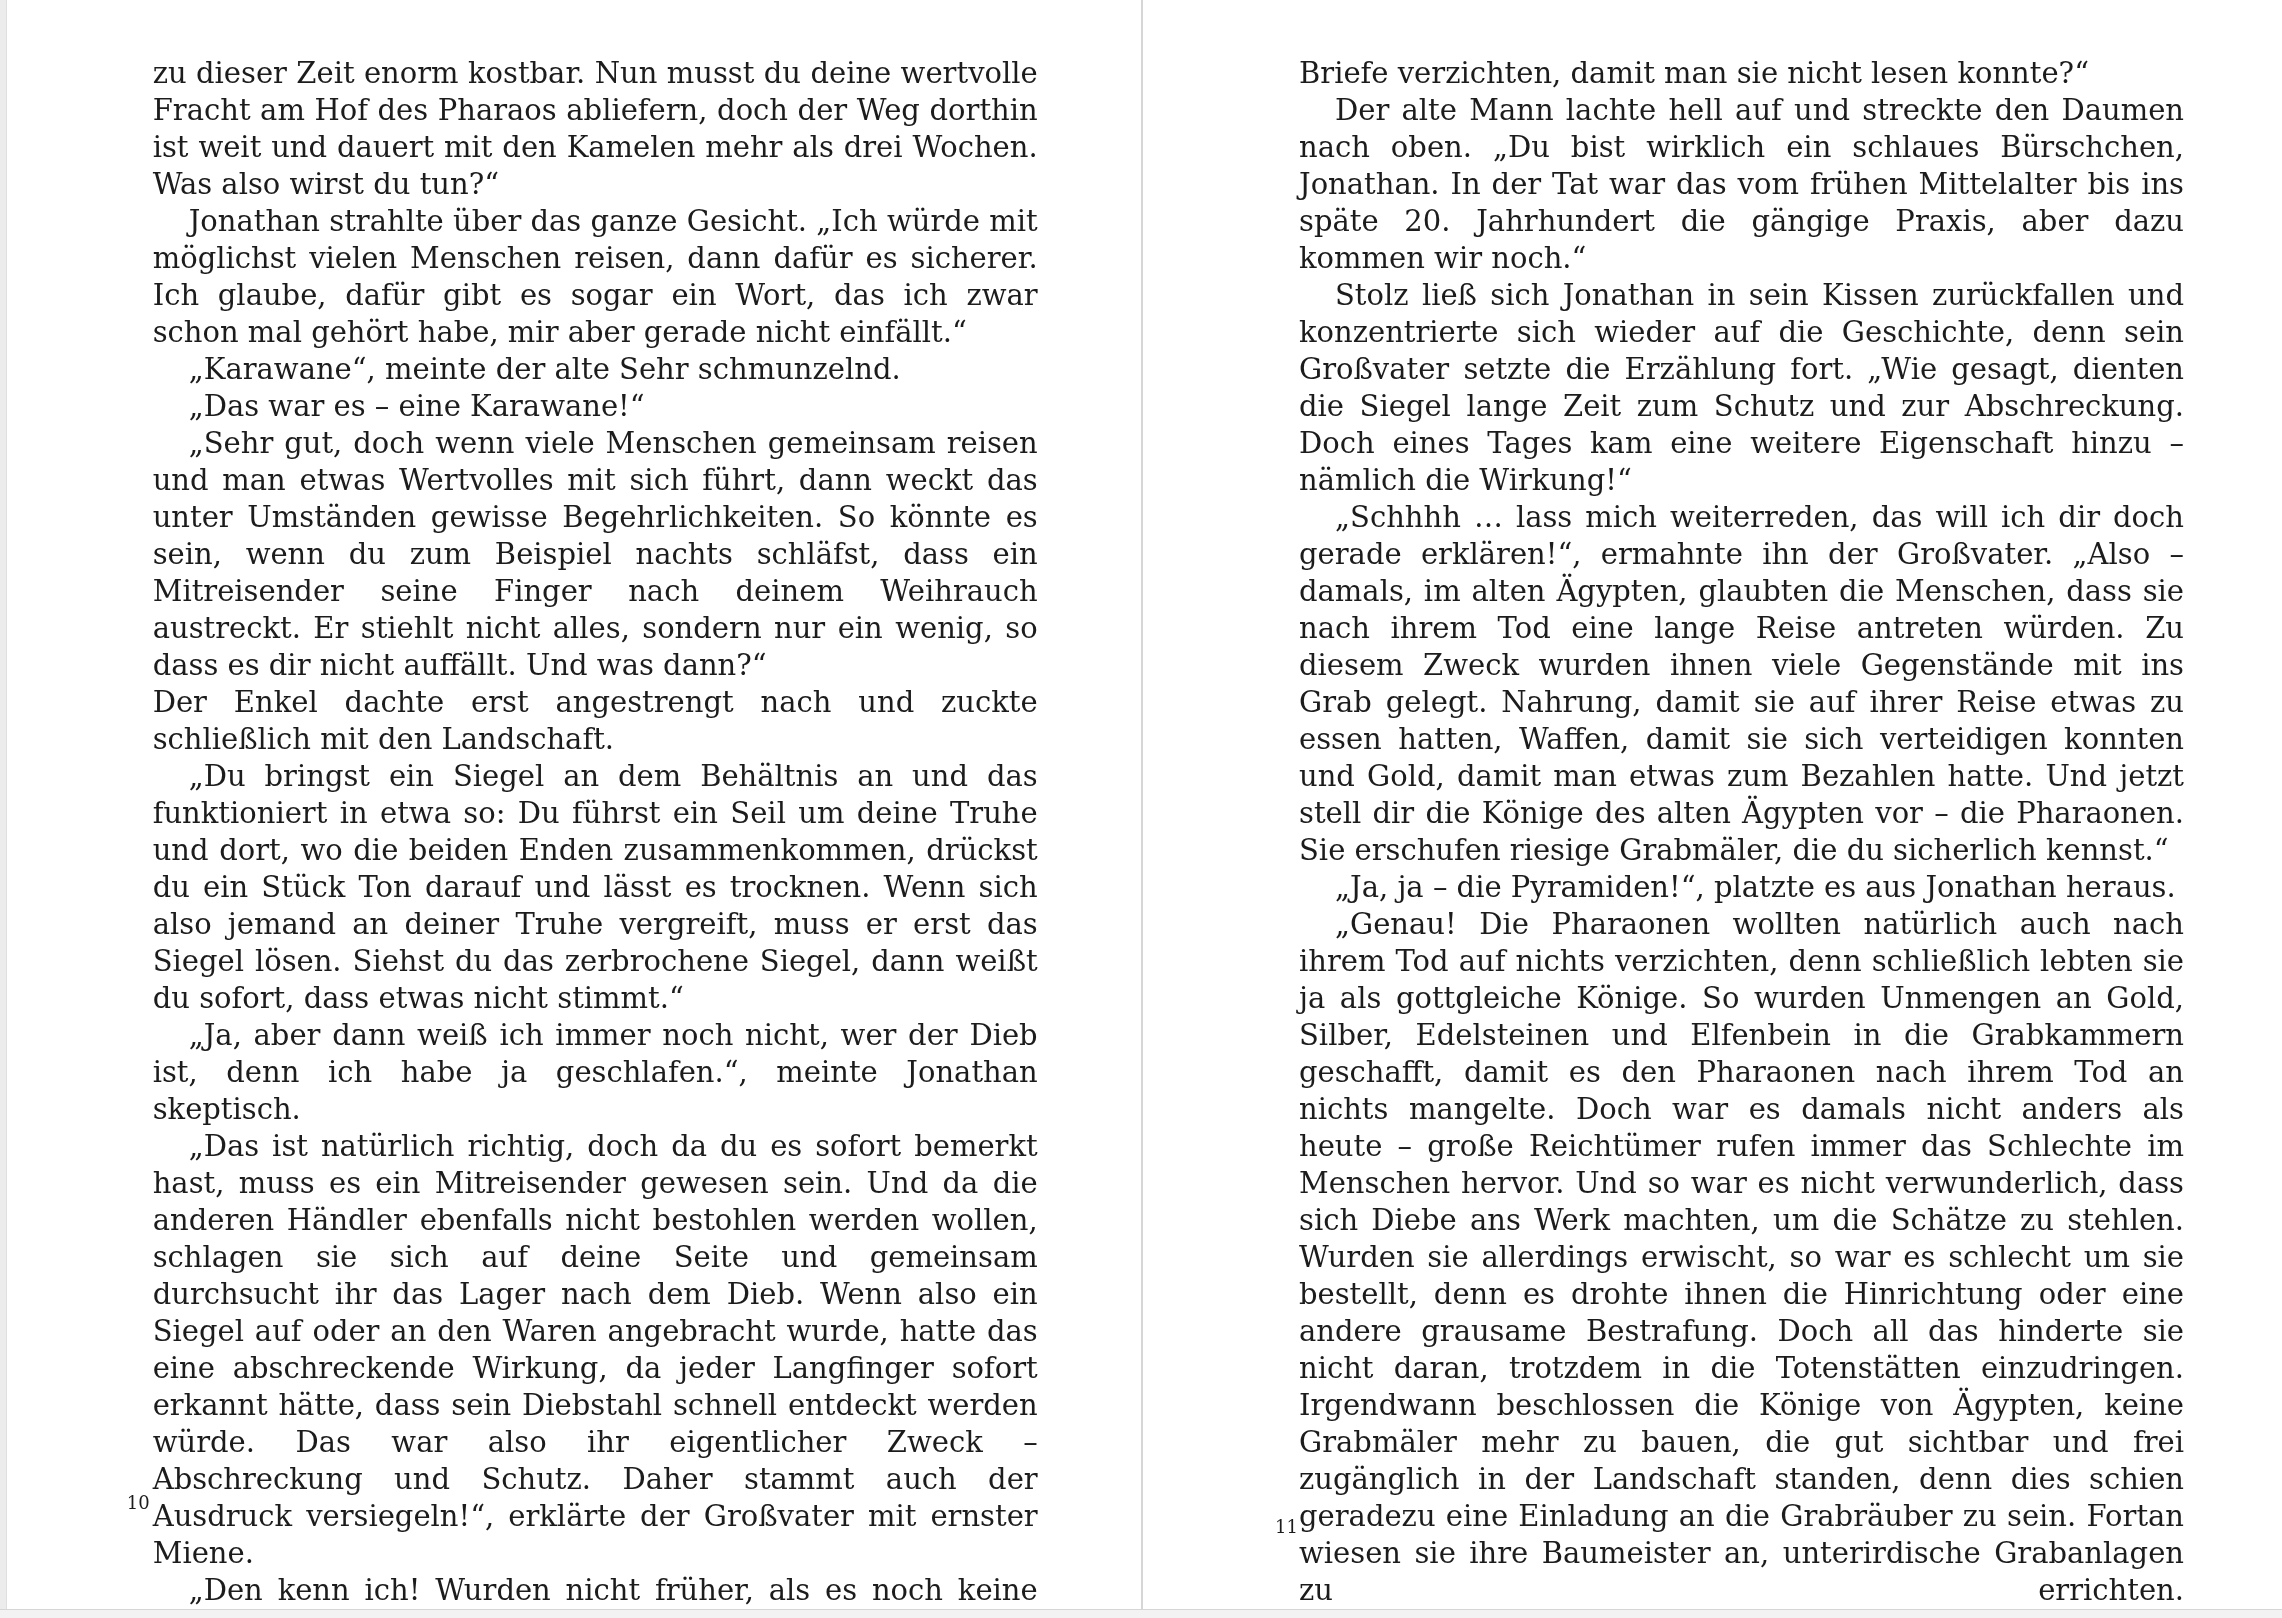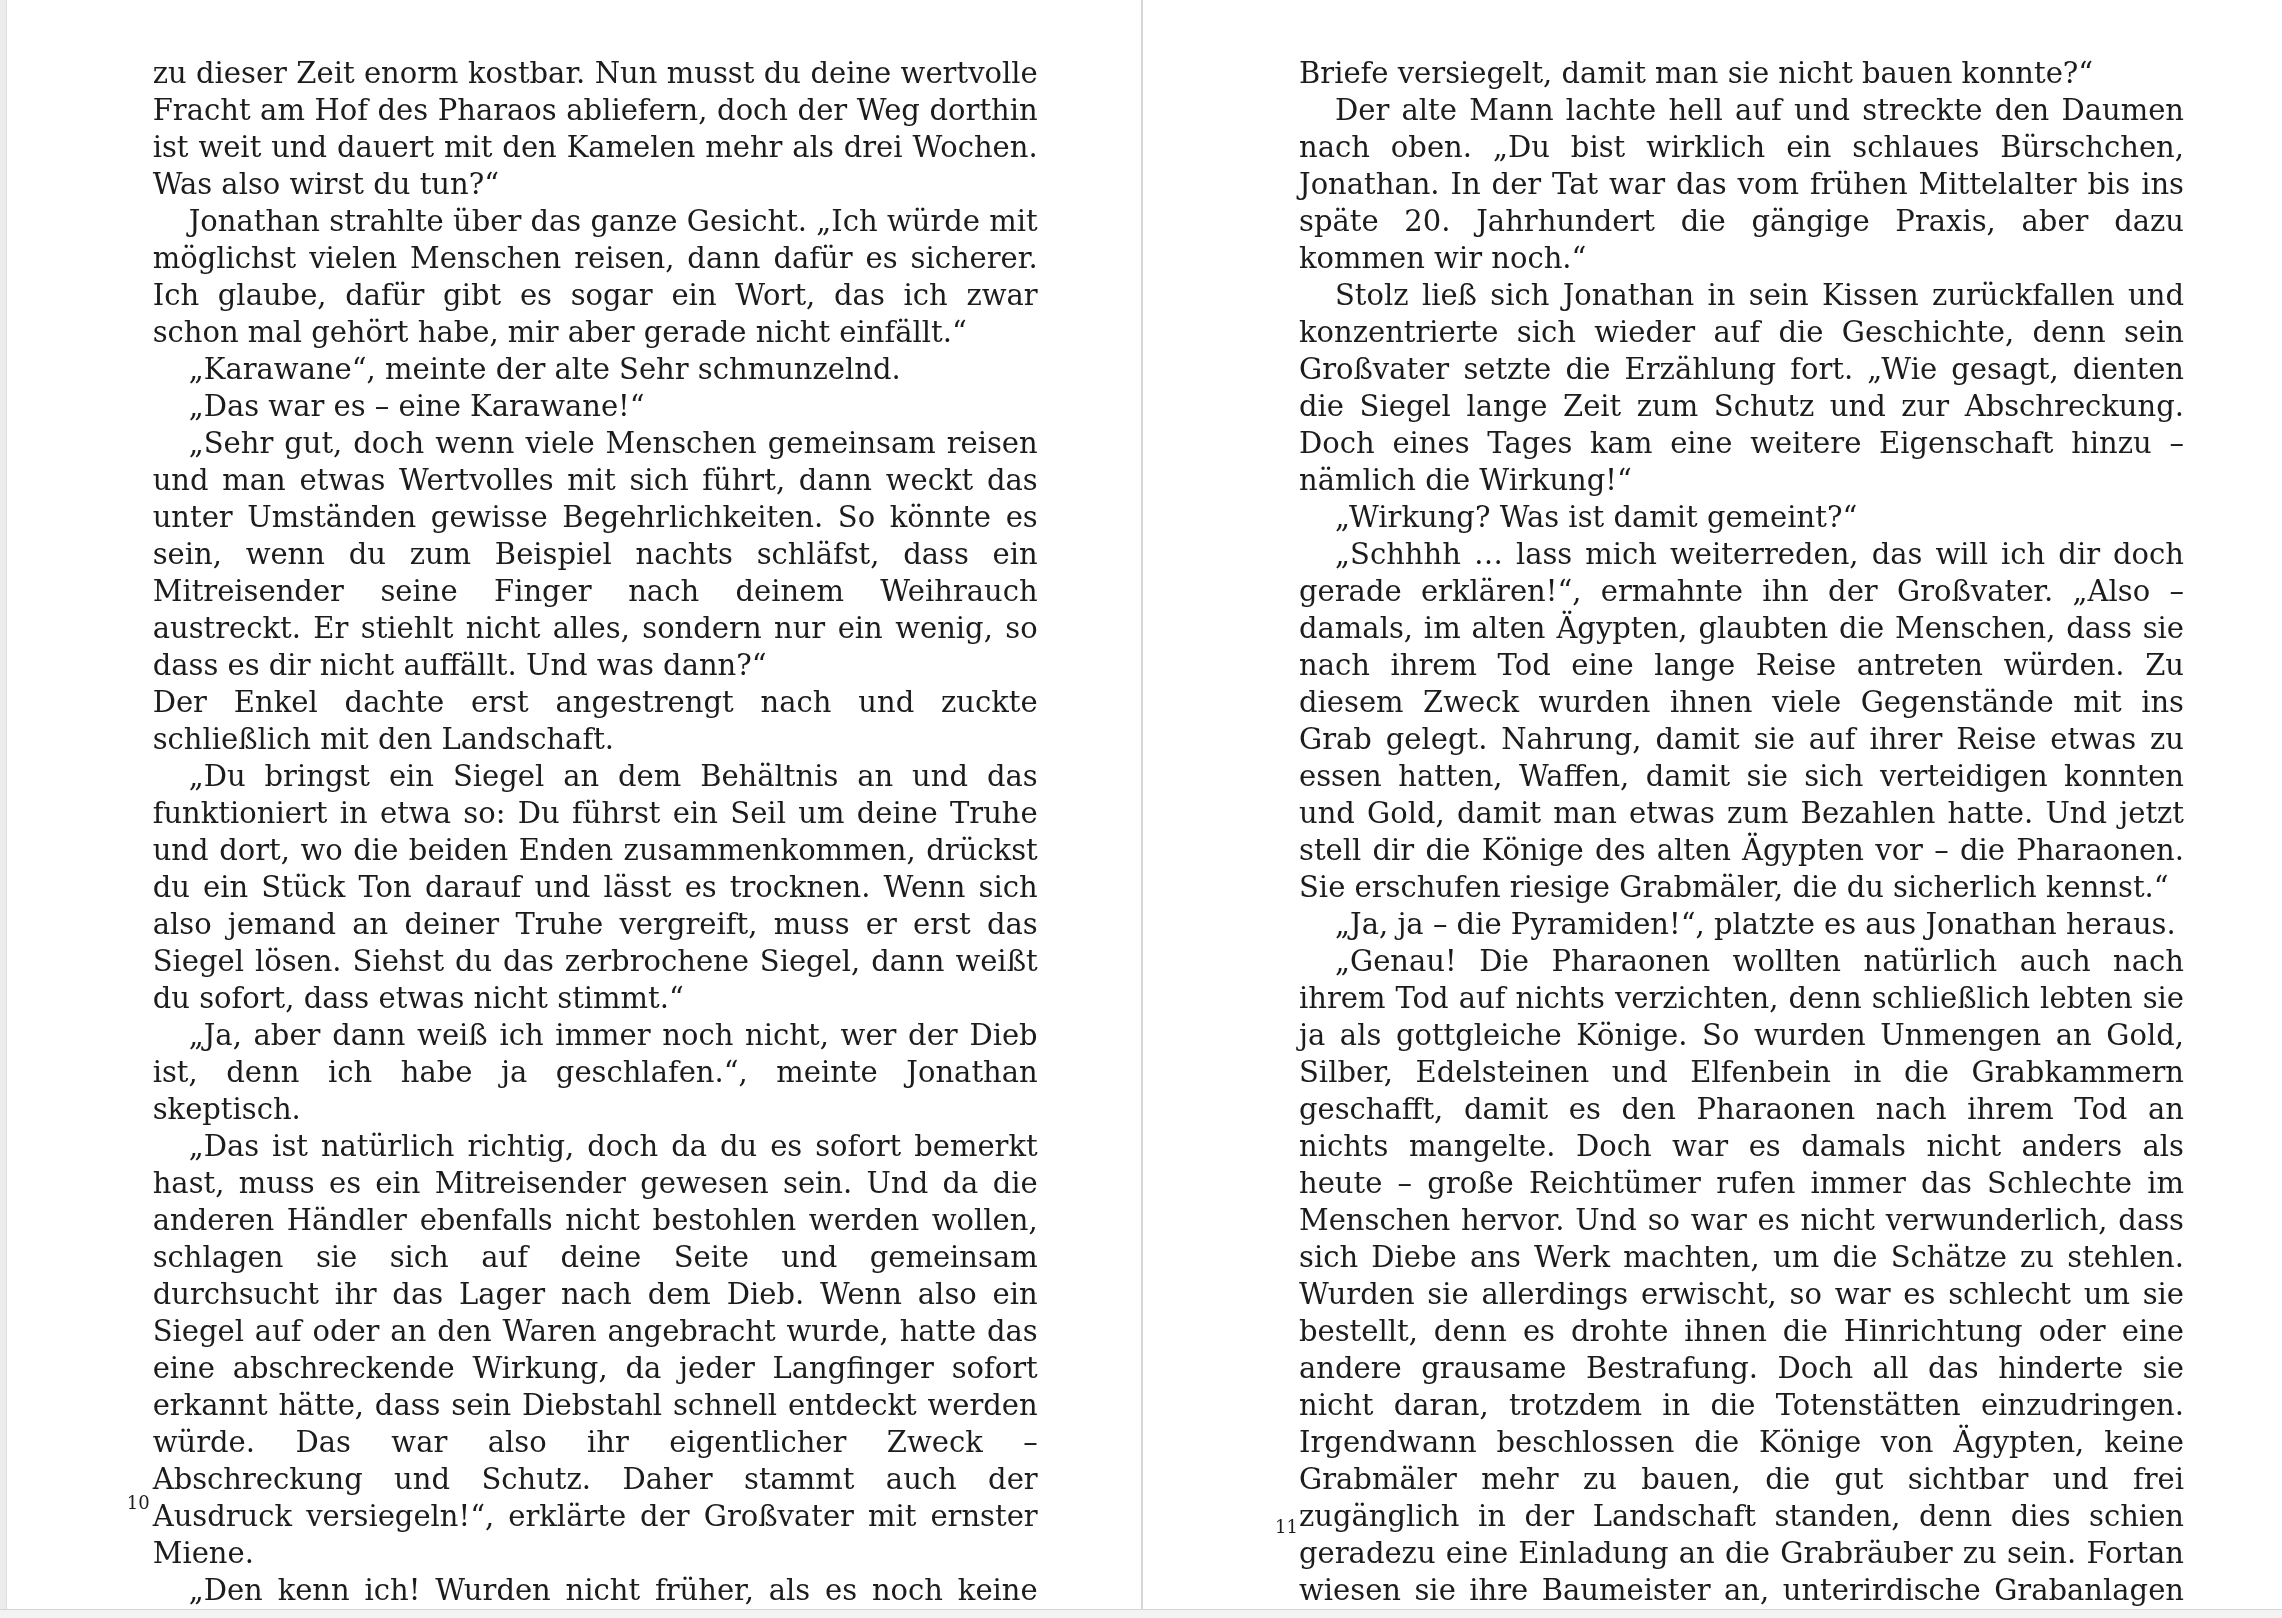--- a/index.html
+++ b/index.html
@@ -66,24 +66,23 @@
         <p class="para indent">„Das ist natürlich richtig, doch da du es sofort bemerkt hast, muss es ein Mitreisender gewesen sein. Und da die anderen Händler ebenfalls nicht bestohlen werden wollen, schlagen sie sich auf deine Seite und gemeinsam durchsucht ihr das Lager nach dem Dieb. Wenn also ein Siegel auf oder an den Waren angebracht wurde, hatte das eine abschreckende Wirkung, da jeder Langfinger sofort erkannt hätte, dass sein Diebstahl schnell entdeckt werden würde. Das war also ihr eigentlicher Zweck – Abschreckung und Schutz. Daher stammt auch der Ausdruck versiegeln!“, erklärte der Großvater mit ernster Miene.</p>
         <p class="para indent flush-last">„Den kenn ich! Wurden nicht früher, als es noch keine Post gab,</p>
       </div>
     <div class="page-number">10</div>
   </div>
 
   <div class="gutter"></div>
 
   <div class="page page-right">
     <div class="text-block">
-        <p class="para">Briefe versiegelt, damit man sie nicht bauen konnte?“</p>
+        <p class="para">Briefe verzichten, damit man sie nicht lesen konnte?“</p>
         <p class="para indent">Der alte Mann lachte hell auf und streckte den Daumen nach oben. „Du bist wirklich ein schlaues Bürschchen, Jonathan. In der Tat war das vom frühen Mittelalter bis ins späte 20. Jahrhundert die gängige Praxis, aber dazu kommen wir noch.“</p>
         <p class="para indent">Stolz ließ sich Jonathan in sein Kissen zurückfallen und konzentrierte sich wieder auf die Geschichte, denn sein Großvater setzte die Erzählung fort. „Wie gesagt, dienten die Siegel lange Zeit zum Schutz und zur Abschreckung. Doch eines Tages kam eine weitere Eigenschaft hinzu – nämlich die Wirkung!“</p>
-        <p class="para indent">„Wirkung? Was ist damit gemeint?“</p>
         <p class="para indent">„Schhhh … lass mich weiterreden, das will ich dir doch gerade erklären!“, ermahnte ihn der Großvater. „Also – damals, im alten Ägypten, glaubten die Menschen, dass sie nach ihrem Tod eine lange Reise antreten würden. Zu diesem Zweck wurden ihnen viele Gegenstände mit ins Grab gelegt. Nahrung, damit sie auf ihrer Reise etwas zu essen hatten, Waffen, damit sie sich verteidigen konnten und Gold, damit man etwas zum Bezahlen hatte. Und jetzt stell dir die Könige des alten Ägypten vor – die Pharaonen. Sie erschufen riesige Grabmäler, die du sicherlich kennst.“</p>
         <p class="para indent">„Ja, ja – die Pyramiden!“, platzte es aus Jonathan heraus.</p>
         <p class="para indent flush-last">„Genau! Die Pharaonen wollten natürlich auch nach ihrem Tod auf nichts verzichten, denn schließlich lebten sie ja als gottgleiche Könige. So wurden Unmengen an Gold, Silber, Edelsteinen und Elfenbein in die Grabkammern geschafft, damit es den Pharaonen nach ihrem Tod an nichts mangelte. Doch war es damals nicht anders als heute – große Reichtümer rufen immer das Schlechte im Menschen hervor. Und so war es nicht verwunderlich, dass sich Diebe ans Werk machten, um die Schätze zu stehlen. Wurden sie allerdings erwischt, so war es schlecht um sie bestellt, denn es drohte ihnen die Hinrichtung oder eine andere grausame Bestrafung. Doch all das hinderte sie nicht daran, trotzdem in die Totenstätten einzudringen. Irgendwann beschlossen die Könige von Ägypten, keine Grabmäler mehr zu bauen, die gut sichtbar und frei zugänglich in der Landschaft standen, denn dies schien geradezu eine Einladung an die Grabräuber zu sein. Fortan wiesen sie ihre Baumeister an, unterirdische Grabanlagen zu errichten.</p>
       </div>
     <div class="page-number">11</div>
   </div>
 
   <div class="edge-bottom"></div>
 </div>
 

